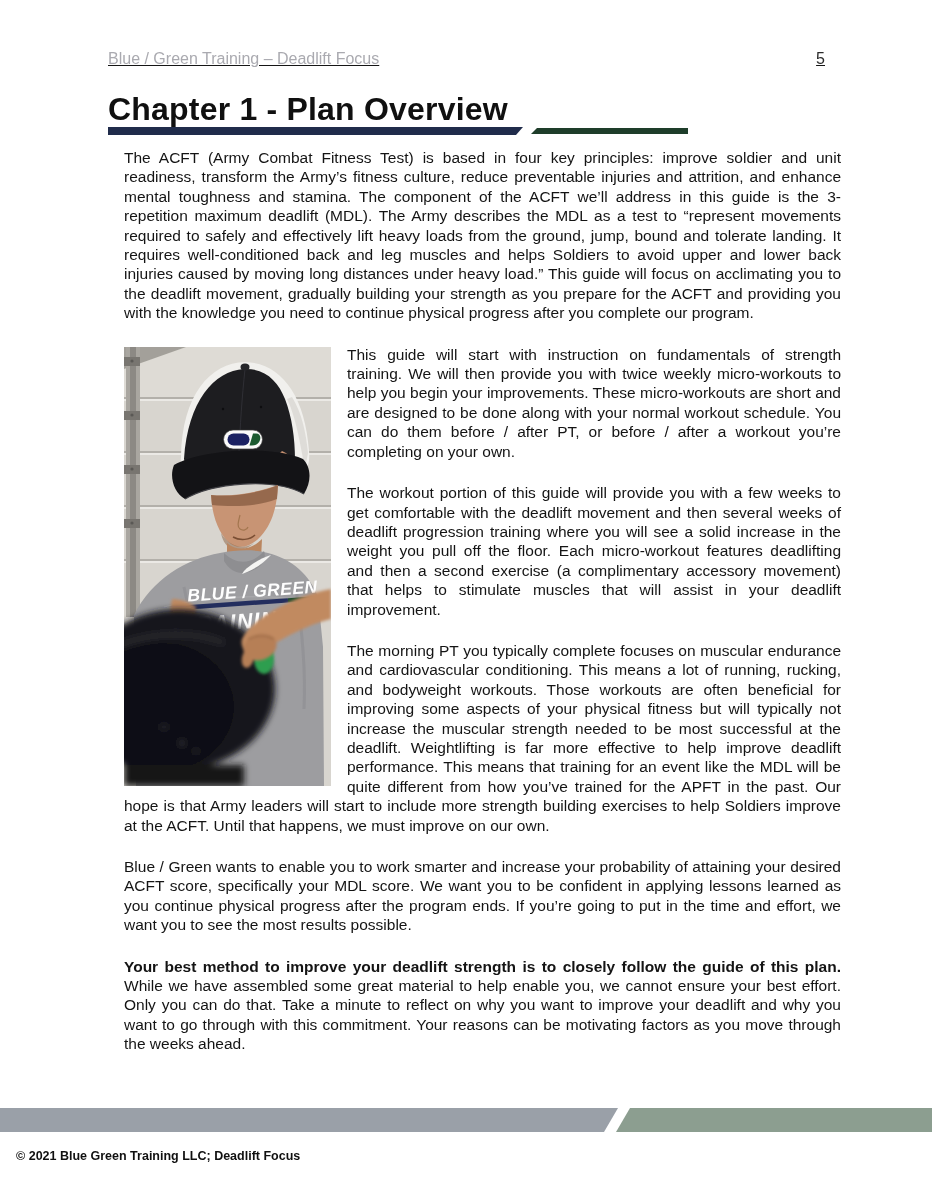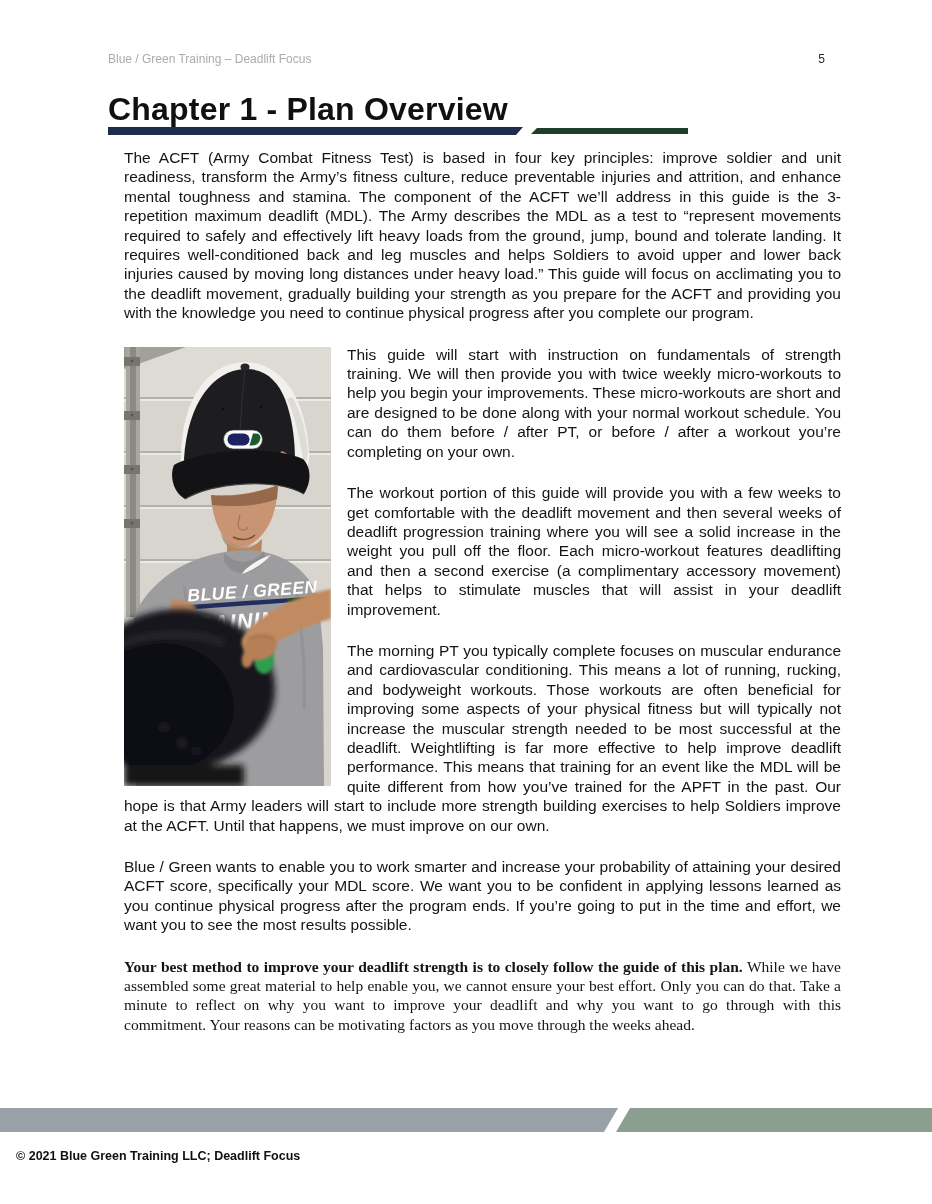--- a/index.html
+++ b/index.html
@@ -4,21 +4,21 @@
 <style>
   html,body{margin:0;padding:0;background:#ffffff;}
   .page{
     position:relative;width:932px;height:1204px;background:#fff;
     font-family:"Liberation Sans","DejaVu Sans",sans-serif;overflow:hidden;color:#151515;
   }
   
   .page-header{
     position:absolute;top:52px;left:108px;width:717px;
     display:flex;justify-content:space-between;align-items:flex-end;
-    font-size:12px;line-height:14px;
+    font-size:16px;line-height:14px;text-decoration:underline;
   }
   .running-header{color:#aaaab0;}
   .page-number{color:#2b2b2b;}
   
   .chapter-title{
     position:absolute;top:95px;left:108px;margin:0;
     font-size:32px;line-height:28px;font-weight:bold;color:#101010;letter-spacing:.2px;
   }
   .title-rule{position:absolute;top:127px;left:108px;width:717px;height:8px;}
   .rule-navy{
@@ -30,21 +30,21 @@
     position:absolute;left:423px;top:1px;width:157px;height:6px;
     background:var(--title-rule-green,#1e3d2a);
     clip-path:polygon(6px 0,100% 0,100% 100%,0 100%);
   }
   
   .content{
     position:absolute;top:148px;left:108px;width:717px;
     font-size:15.5px;line-height:19.4px;text-align:justify;color:#141414;padding-left:16px;
   }
   .content p{margin:0 0 22px 0;}
-  .content p.last{margin-bottom:7px;font-family:Liberation Serif, serif;}
+  .content p.last{margin-bottom:7px;}
   .photo{
     float:left;width:207px;height:439px;margin:2px 16px 6px 0;
     background:#d8d5cf;
   }
   .photo svg{display:block;}
   
   .footer-bars{position:absolute;top:1108px;left:0;width:932px;height:24px;}
   .bar-gray{
     position:absolute;left:0;top:0;width:618px;height:24px;
     background:var(--footer-bar-gray,#9aa0a8);

